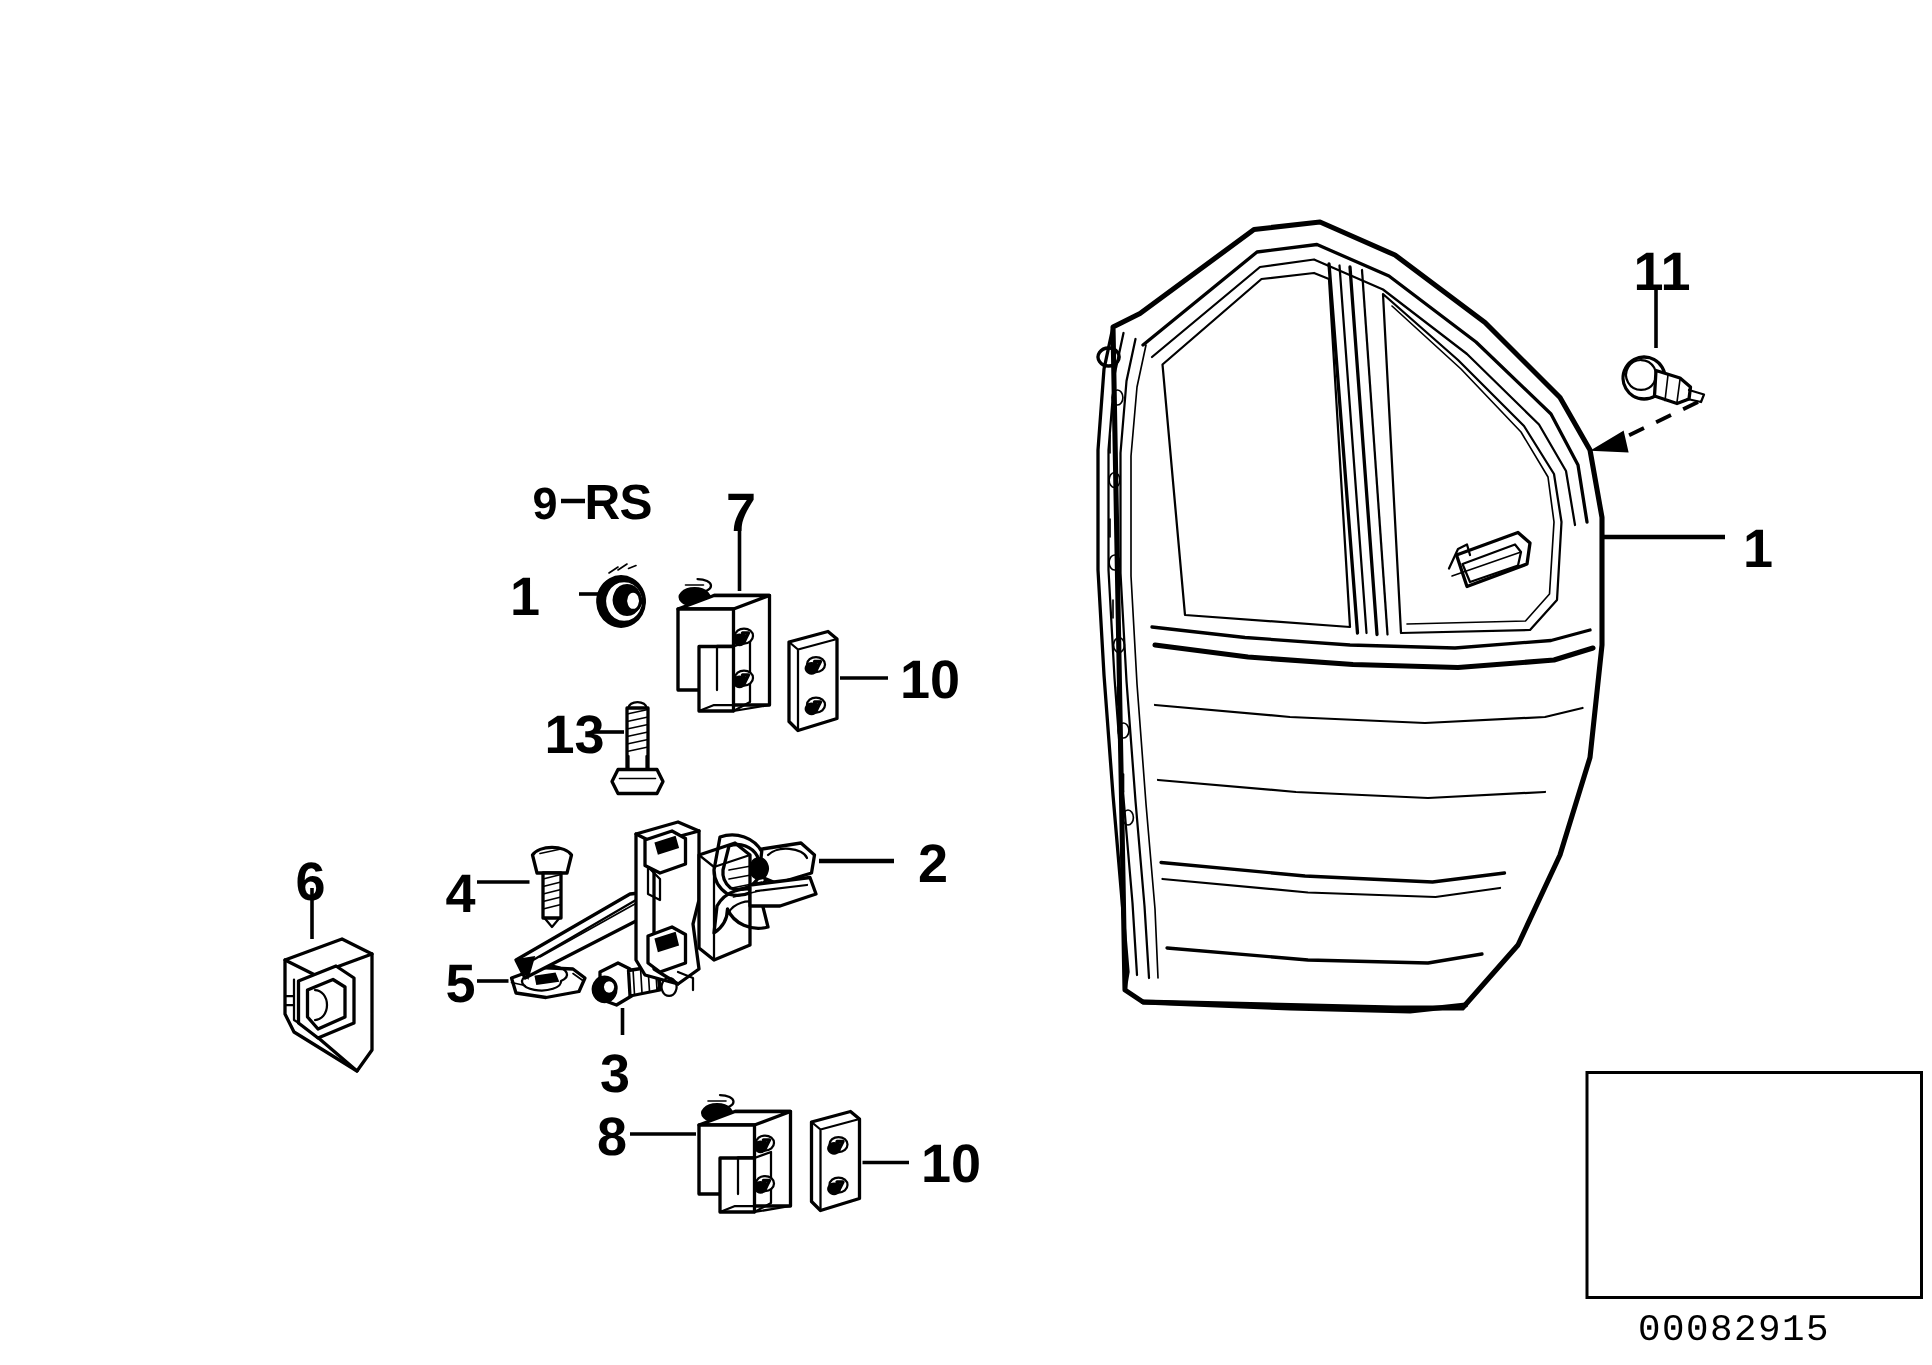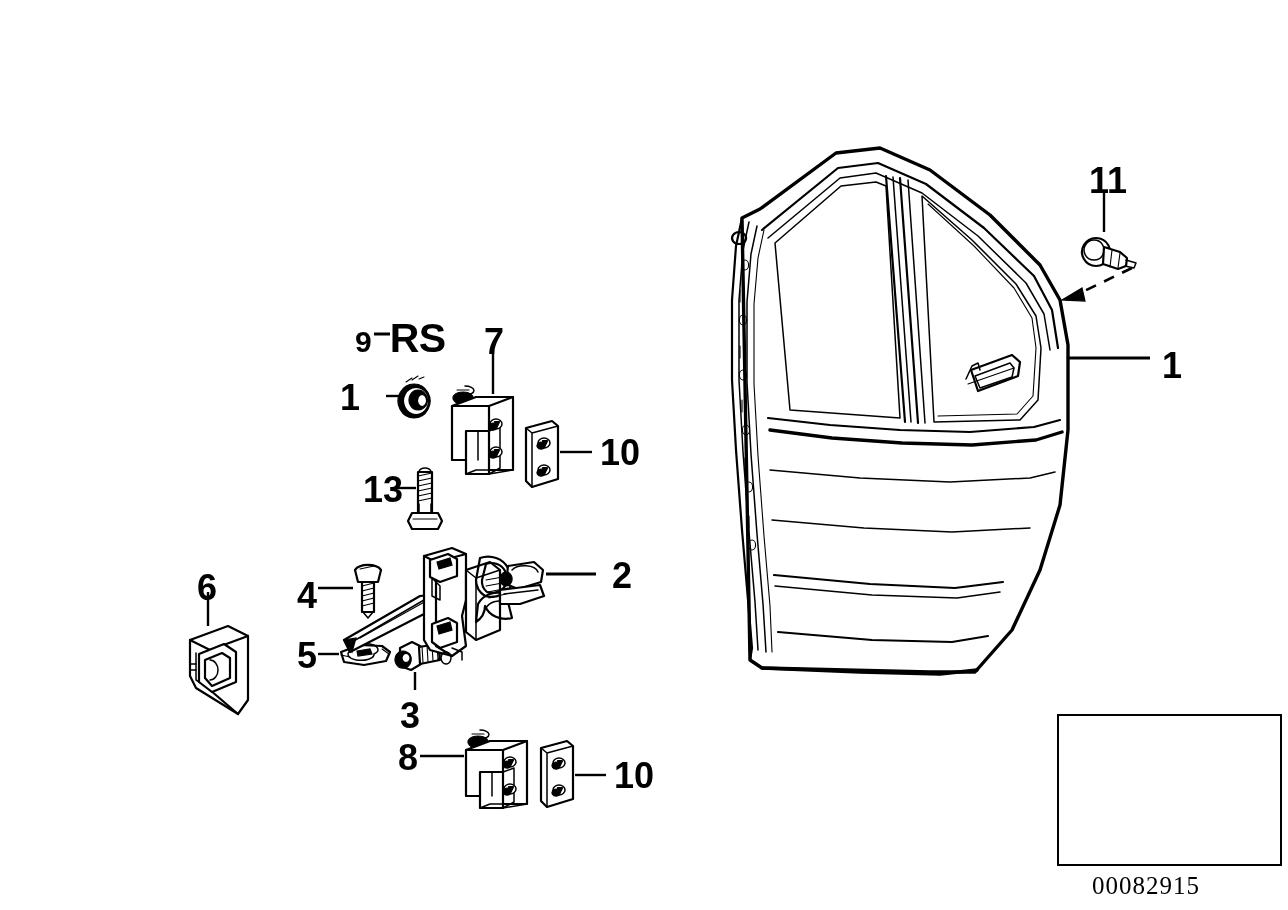--- a/index.html
+++ b/index.html
@@ -41,30 +41,30 @@
     position: absolute;
     font-family: "Liberation Sans", sans-serif;
     font-weight: bold;
     font-size: 36px;
     color: #000;
     line-height: 1;
     white-space: nowrap;
     user-select: none;
   }
   .callout.rs { font-size: 30px; }
-  .callout.rs .rs-main { font-size: 41px; letter-spacing: -0.5px; }
+  .callout.rs .rs-main { font-size: 33px; letter-spacing: -0.5px; }
   #ref-box {
     position: absolute;
     border: 2px solid #000;
     background: #fff;
     box-sizing: border-box;
   }
   #ref-number {
     position: absolute;
-    font-family: Liberation Serif, serif;
+    font-family: Liberation Mono, monospace;
     font-size: 25px;
     letter-spacing: 1px;
     color: #000;
     white-space: nowrap;
   }
 </style>
 </head>
 <body>
 
 <div id="diagram-root">

